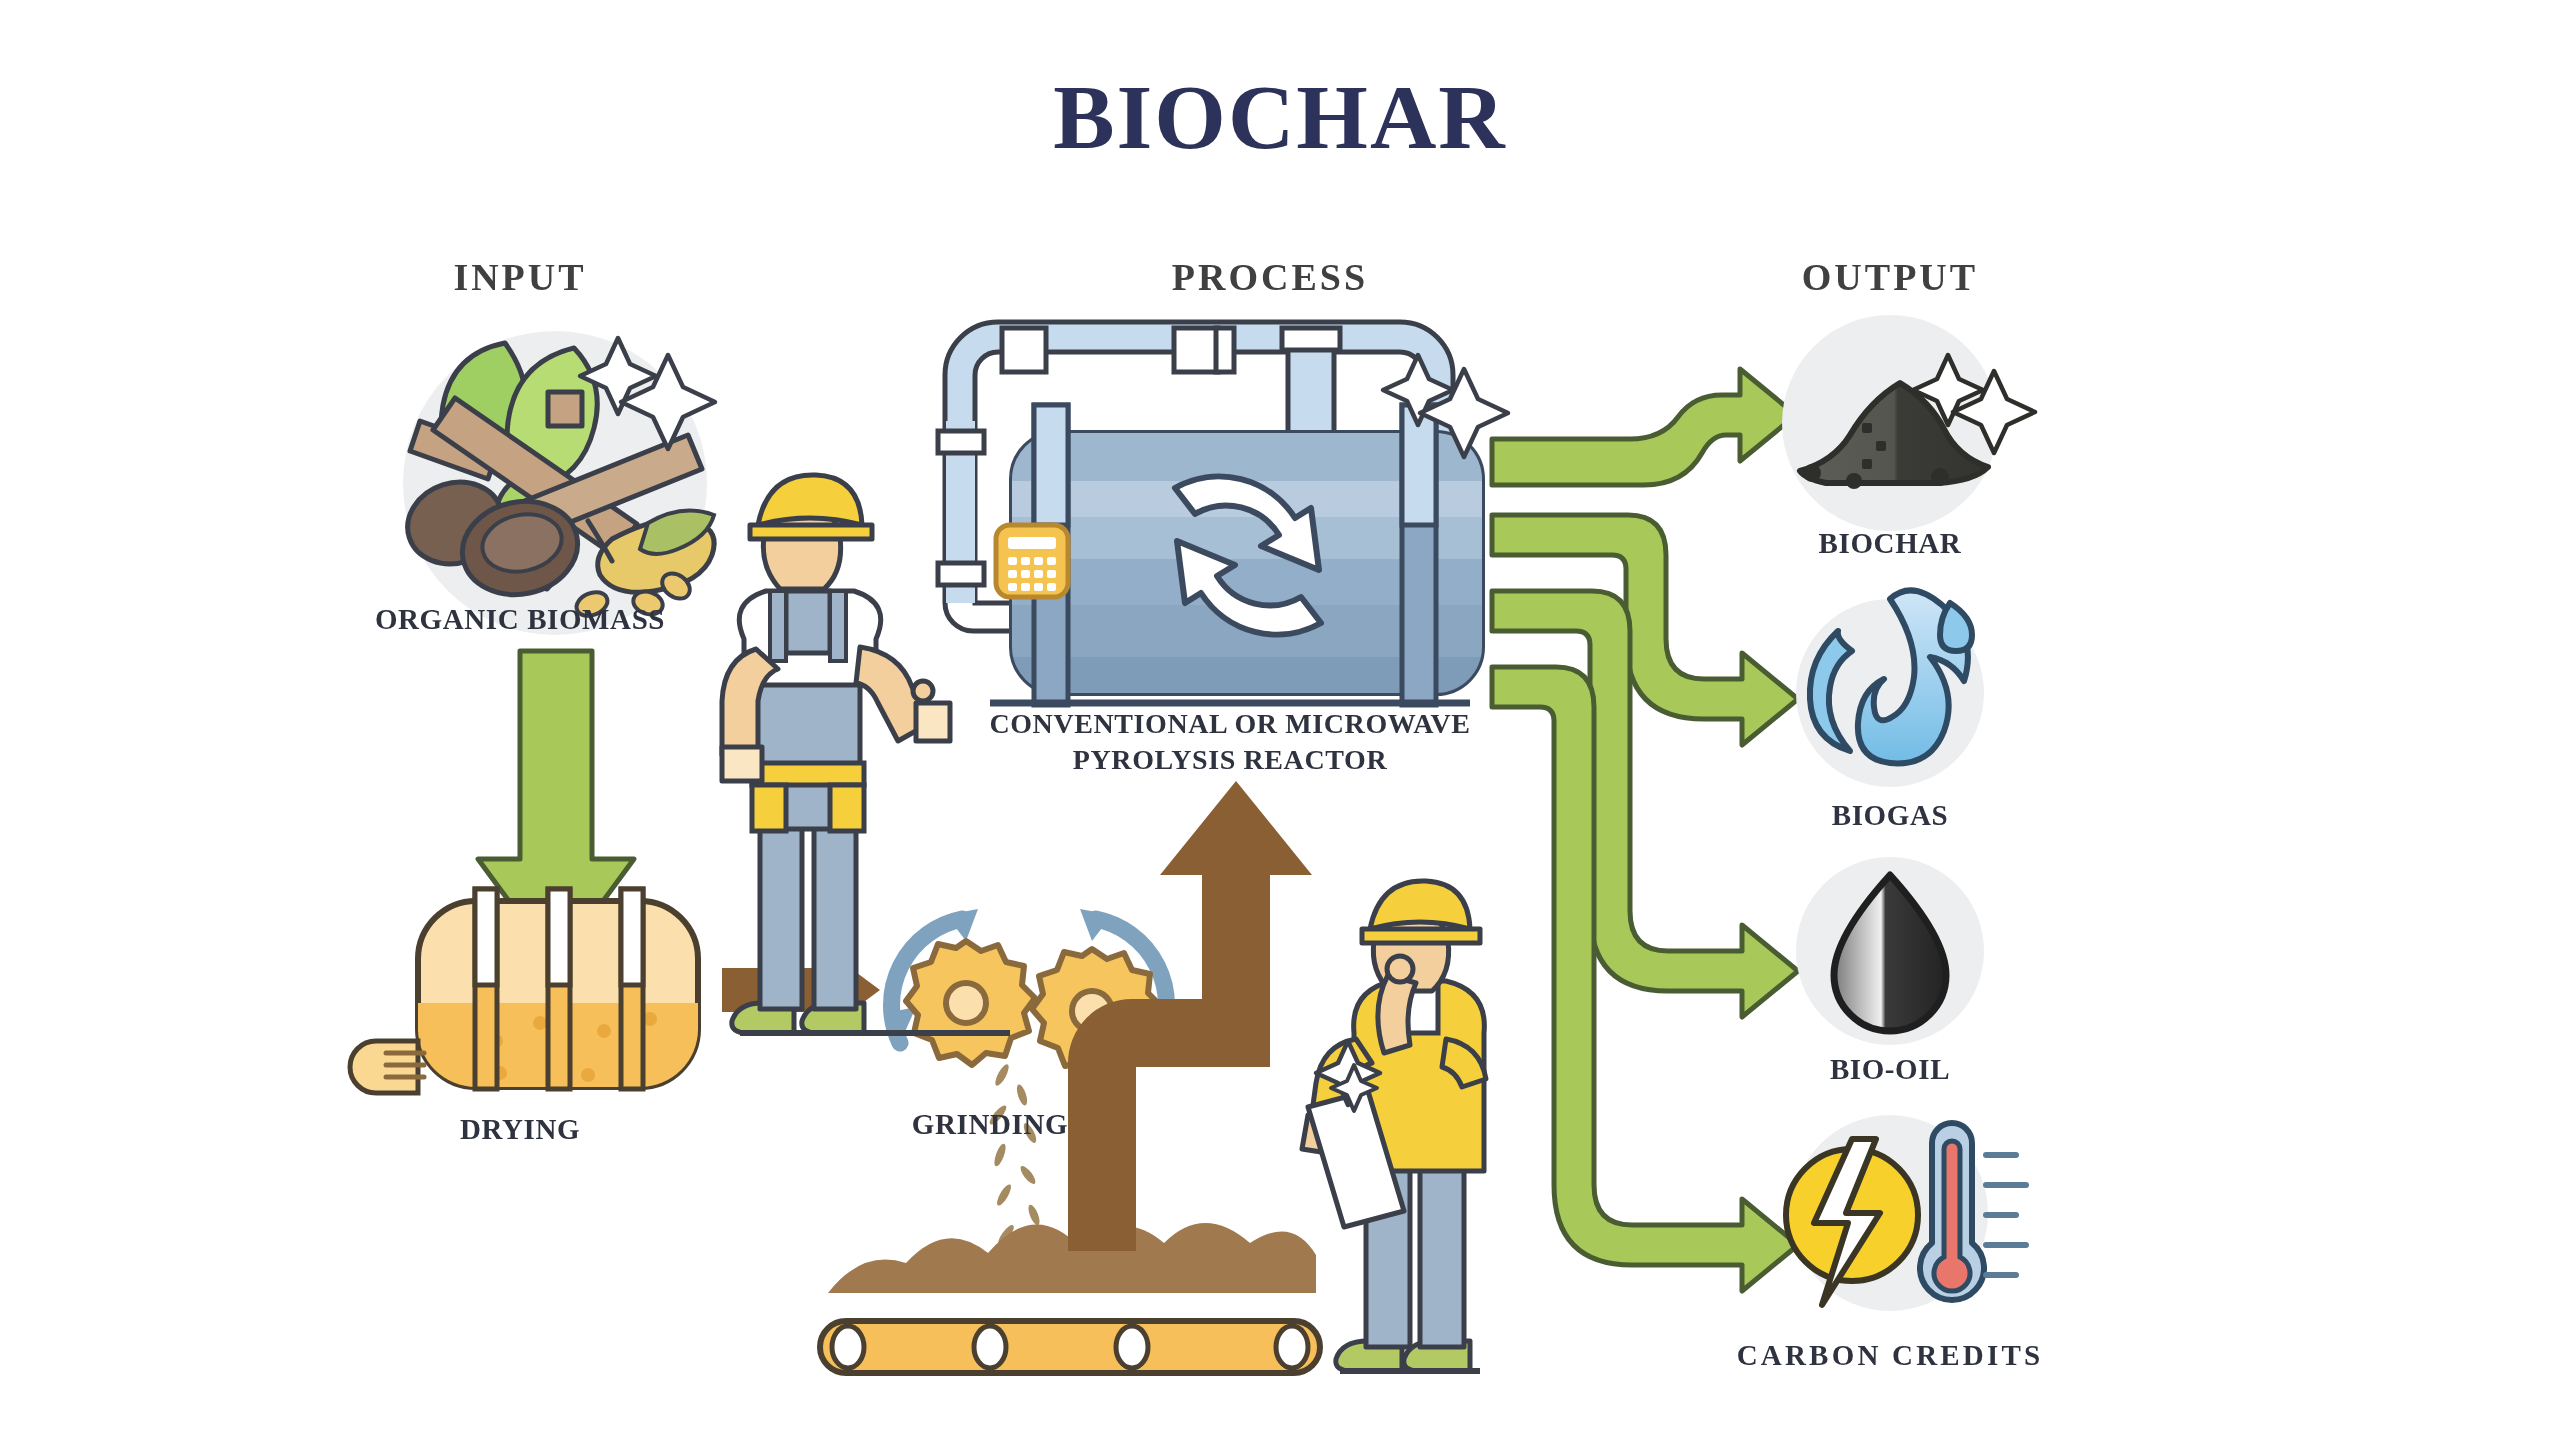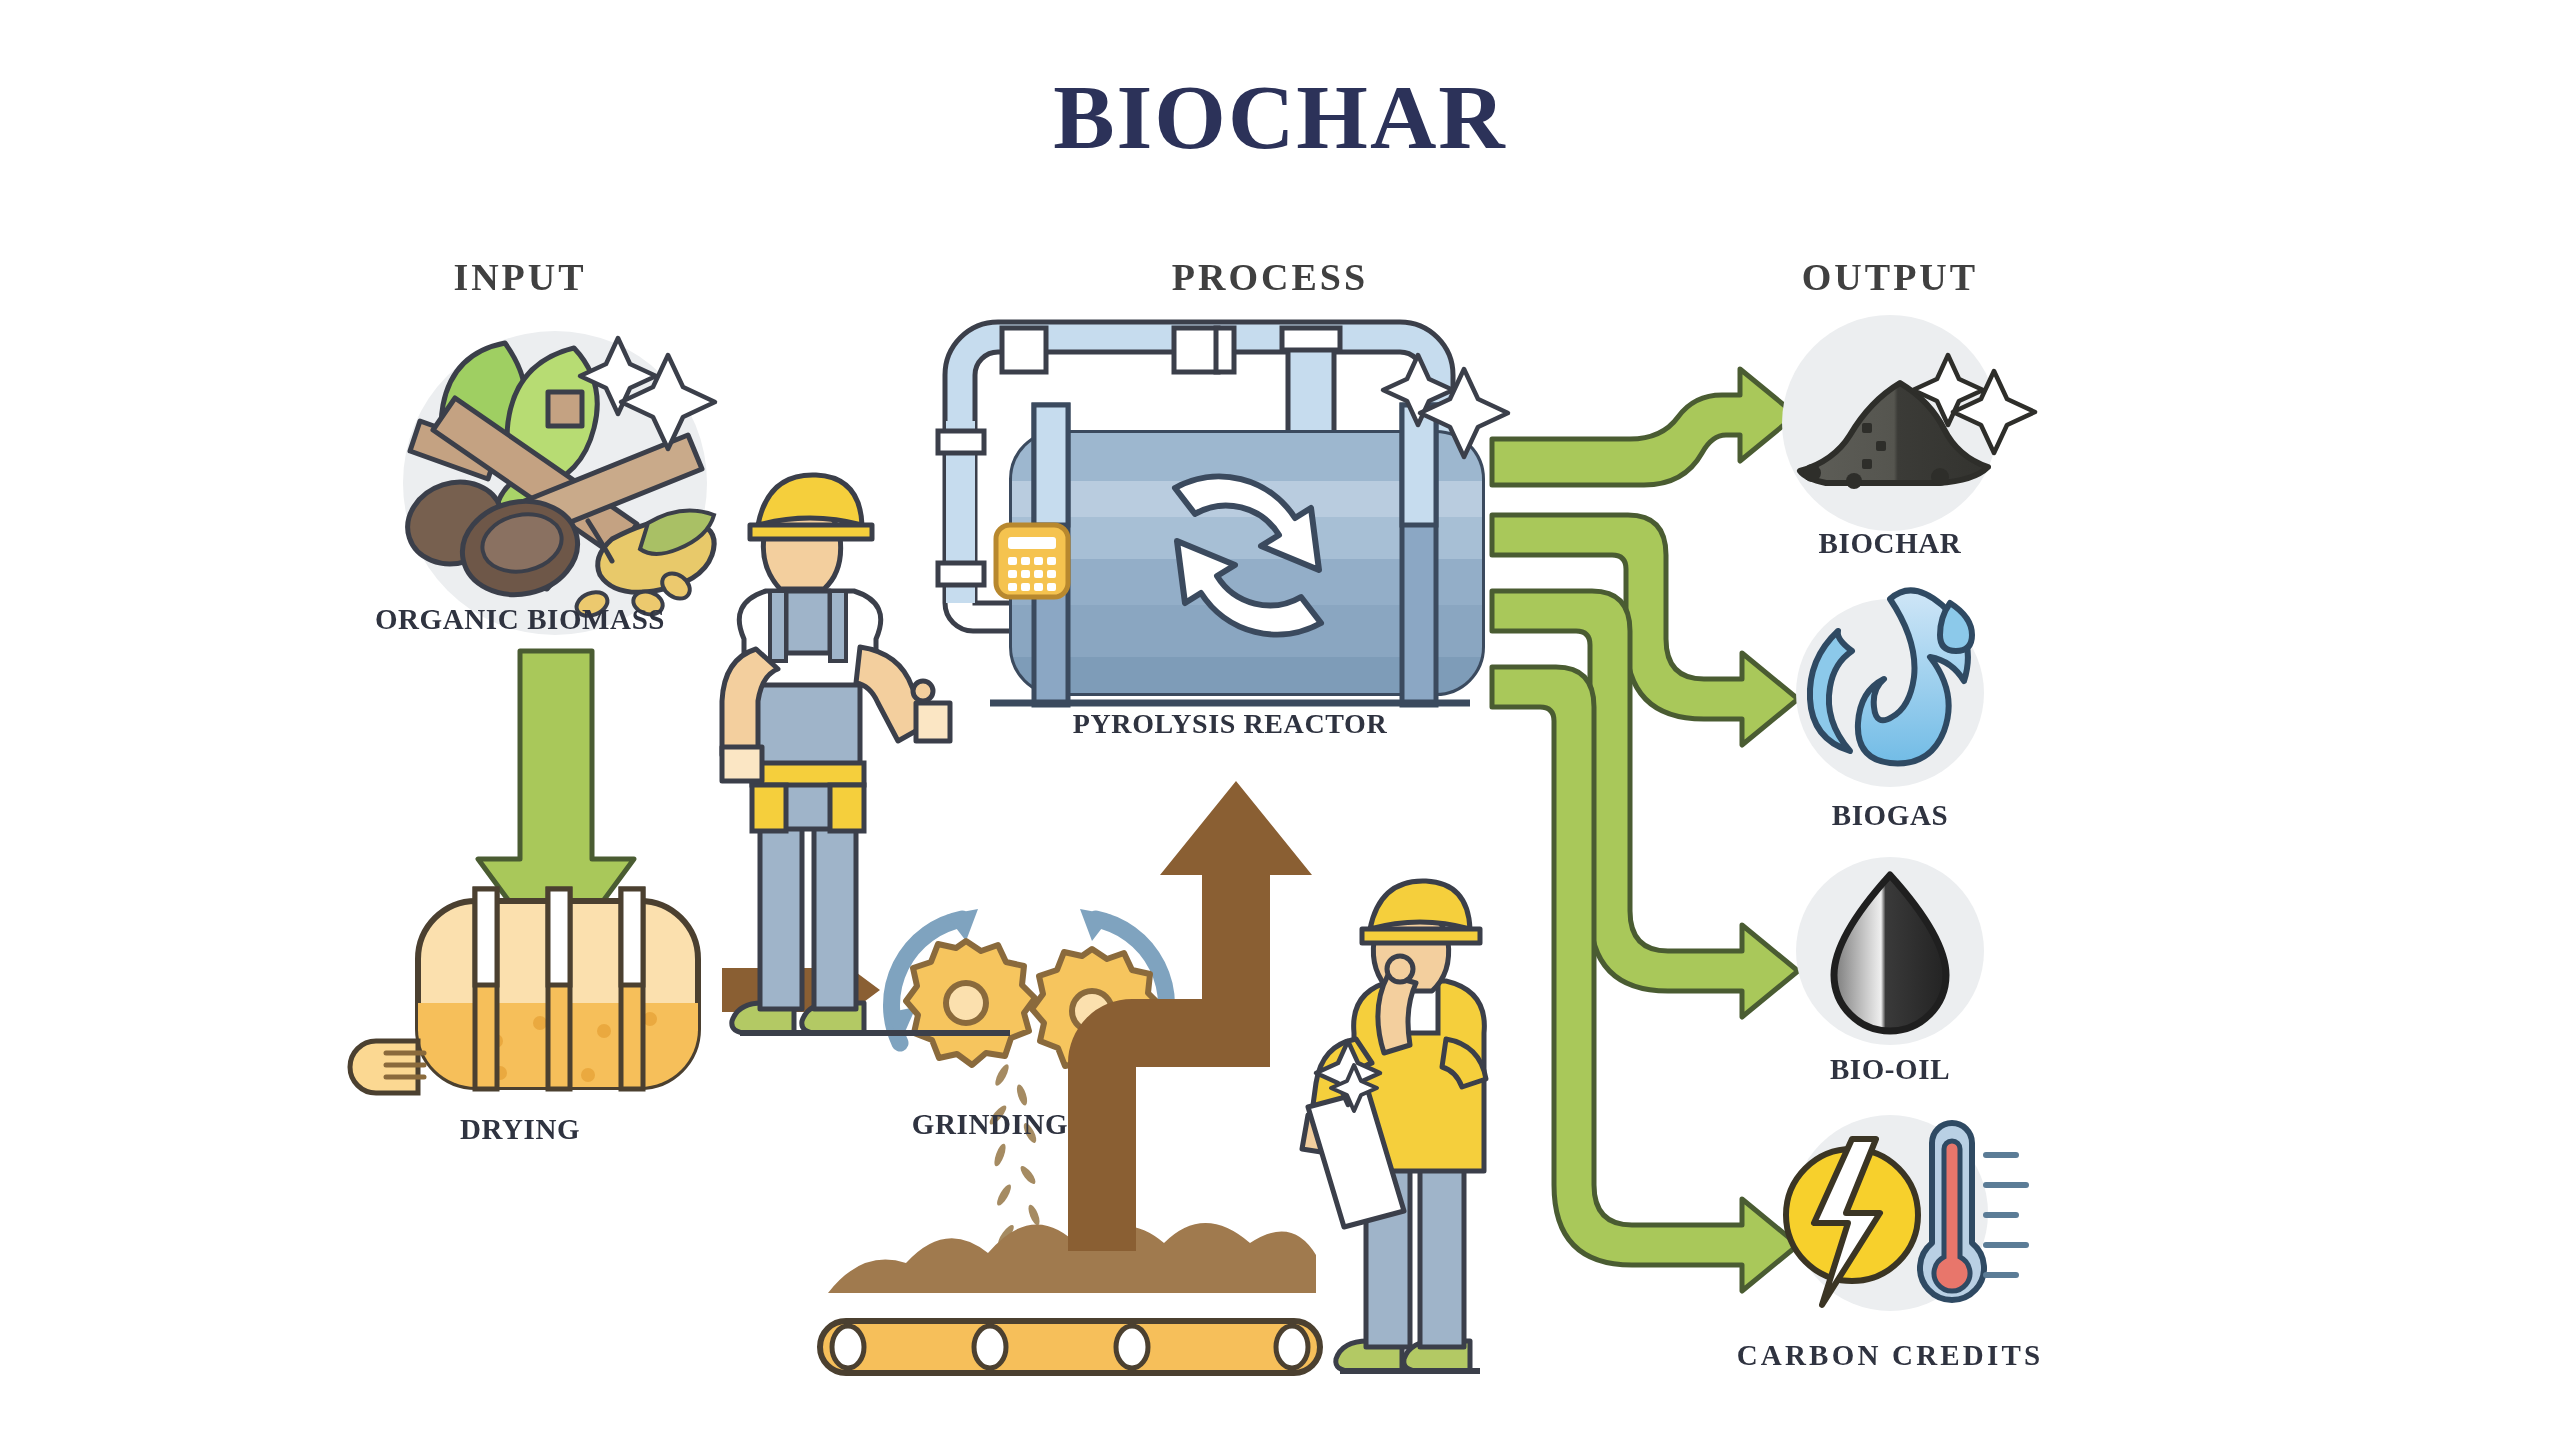--- a/index.html
+++ b/index.html
@@ -490,20 +490,21 @@
         <line x1="1986" y1="1272" x2="2016" y2="1272"></line>
       </g>
     </g>
   </svg>
 
   <div class="caption" id="cap-biomass">ORGANIC BIOMASS</div>
   <div class="caption" id="cap-drying">DRYING</div>
   <div class="caption" id="cap-grinding">GRINDING</div>
 
   <div class="caption" id="cap-reactor">
+    <div>CONVENTIONAL OR MICROWAVE</div>
     <div>PYROLYSIS REACTOR</div>
   </div>
 
   <div class="caption" id="cap-biochar">BIOCHAR</div>
   <div class="caption" id="cap-biogas">BIOGAS</div>
   <div class="caption" id="cap-biooil">BIO-OIL</div>
   <div class="caption wide" id="cap-carbon">CARBON  CREDITS</div>
 
 </div>
 

